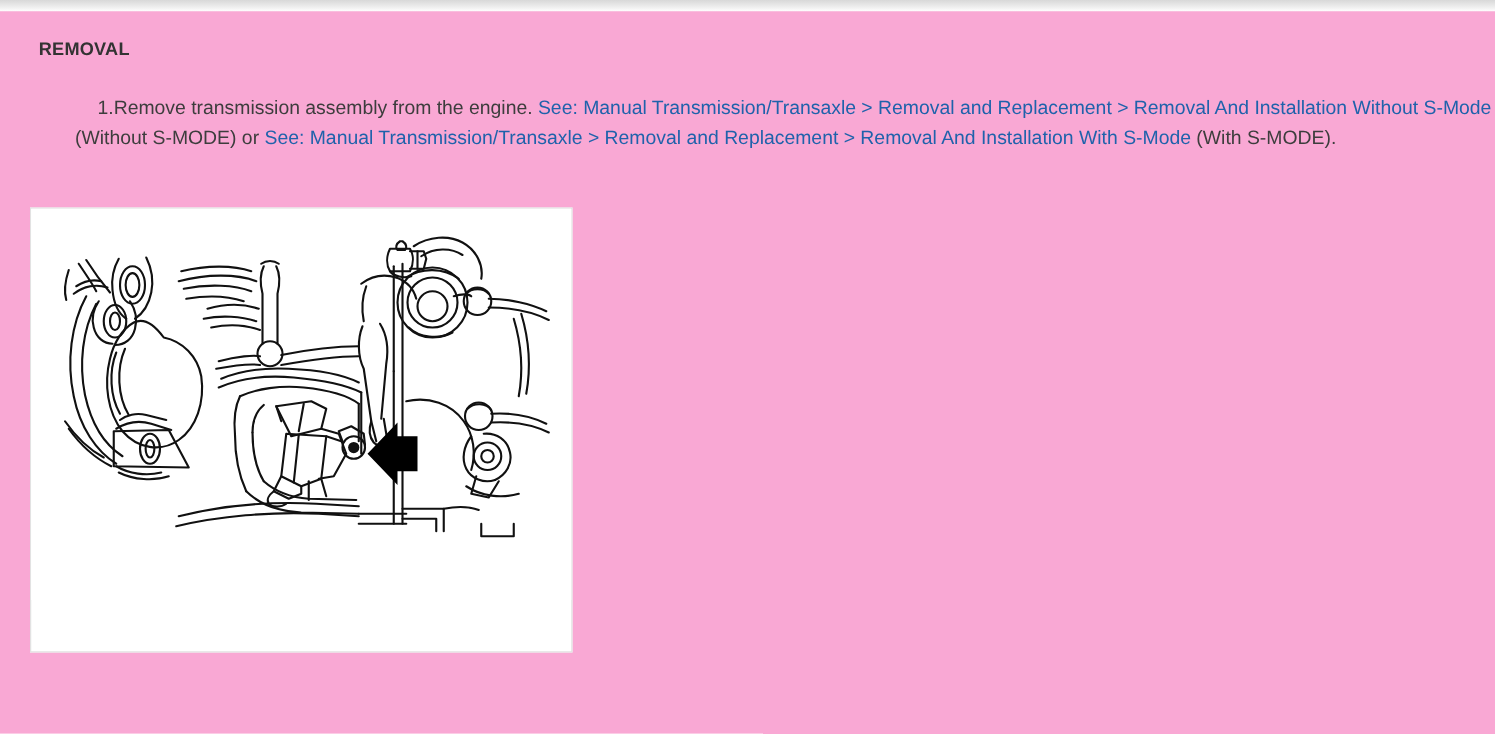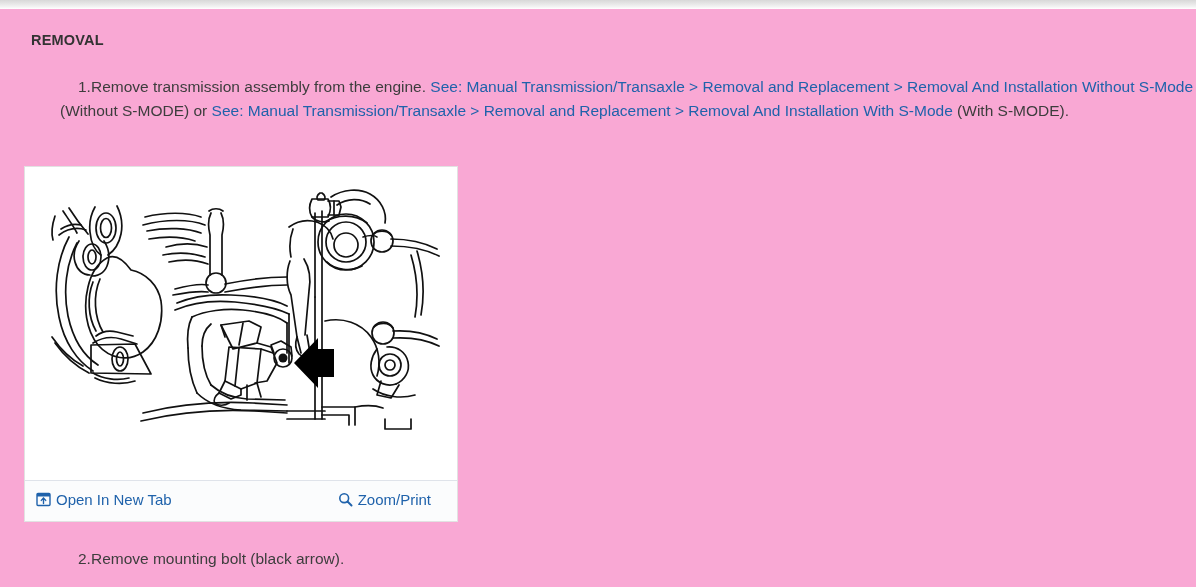--- a/index.html
+++ b/index.html
@@ -289,39 +289,16 @@
                    L 270 203
                    L 277 192
                    L 262 192
                    Z" fill="#000000" stroke="none" opacity="0"></path>
 
           <polygon points="269,196 293,171 293,182 309,182 309,210 293,210 293,221" fill="#000000" stroke="none"></polygon>
         </g>
       </svg>
     </div>
 
-    <div class="figure-footer">
-
-      <div class="footer-btn btn-open">
-        <svg class="ficon" width="15" height="15" viewBox="0 0 15 15">
-          <rect x="1" y="1.5" width="13" height="12" rx="1" fill="none" stroke="#1f62ab" stroke-width="1.4"></rect>
-          <rect x="1" y="1.5" width="13" height="3" fill="#1f62ab"></rect>
-          <path d="M7.5 11.5 L7.5 6.2 M7.5 6.0 L5.3 8.4 M7.5 6.0 L9.7 8.4" fill="none" stroke="#1f62ab" stroke-width="1.4" stroke-linecap="round" stroke-linejoin="round"></path>
-        </svg>
-        <span class="lbl">Open In New Tab</span>
-      </div>
-
-      <div class="footer-btn btn-zoom">
-        <svg class="ficon" width="15" height="15" viewBox="0 0 15 15">
-          <circle cx="6.2" cy="6.2" r="4.4" fill="none" stroke="#1f62ab" stroke-width="1.6"></circle>
-          <path d="M9.5 9.5 L13.5 13.5" stroke="#1f62ab" stroke-width="2" stroke-linecap="round"></path>
-        </svg>
-        <span class="lbl">Zoom/Print</span>
-      </div>
-
-    </div>
   </div>
 
-  <div class="step step-2">
-    <span class="num">2.</span><span>Remove mounting bolt (black arrow).</span>
-  </div>
 
 </div>
 
 </body></html>

